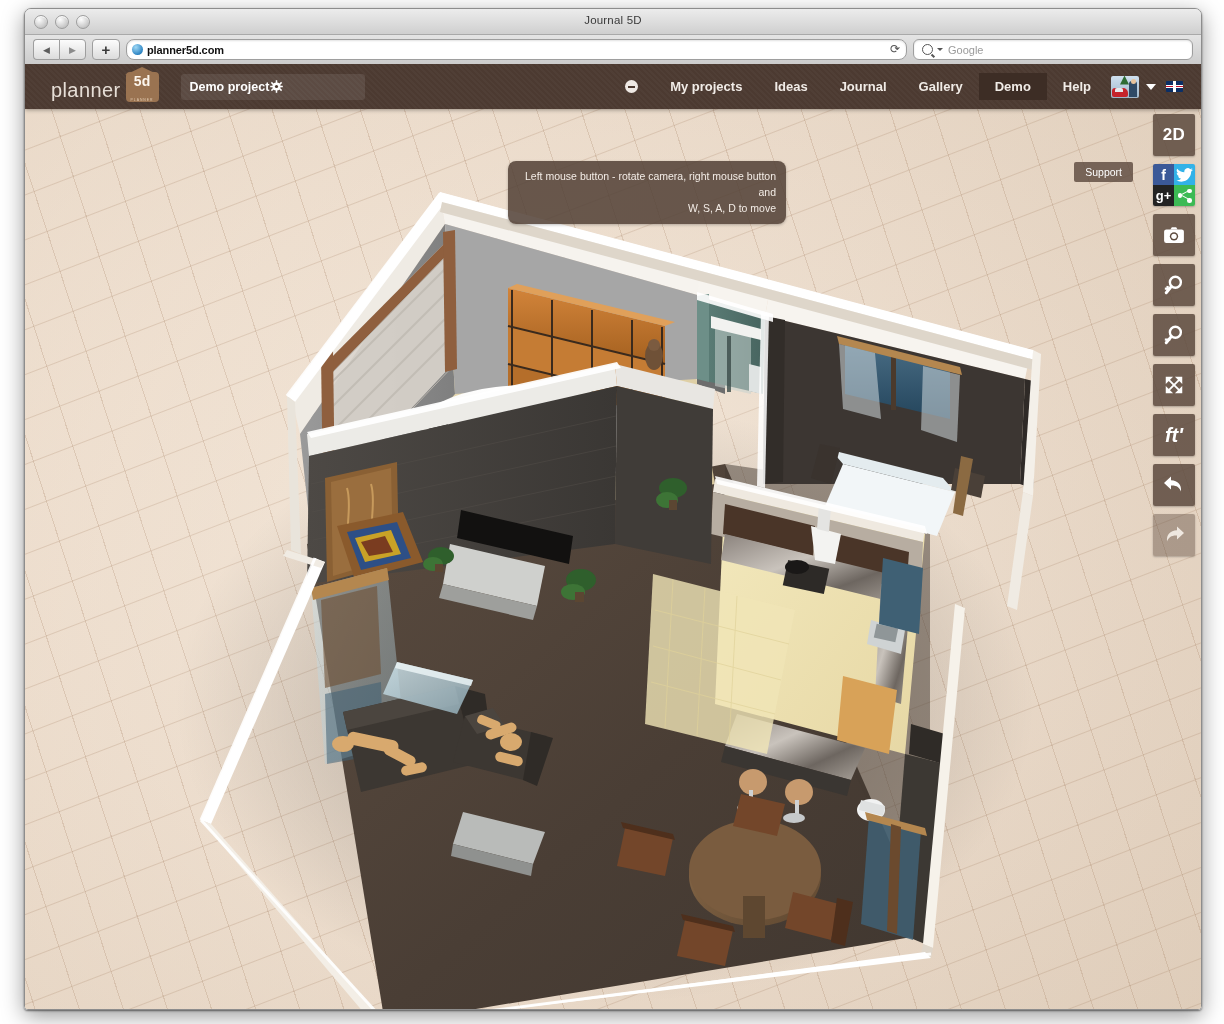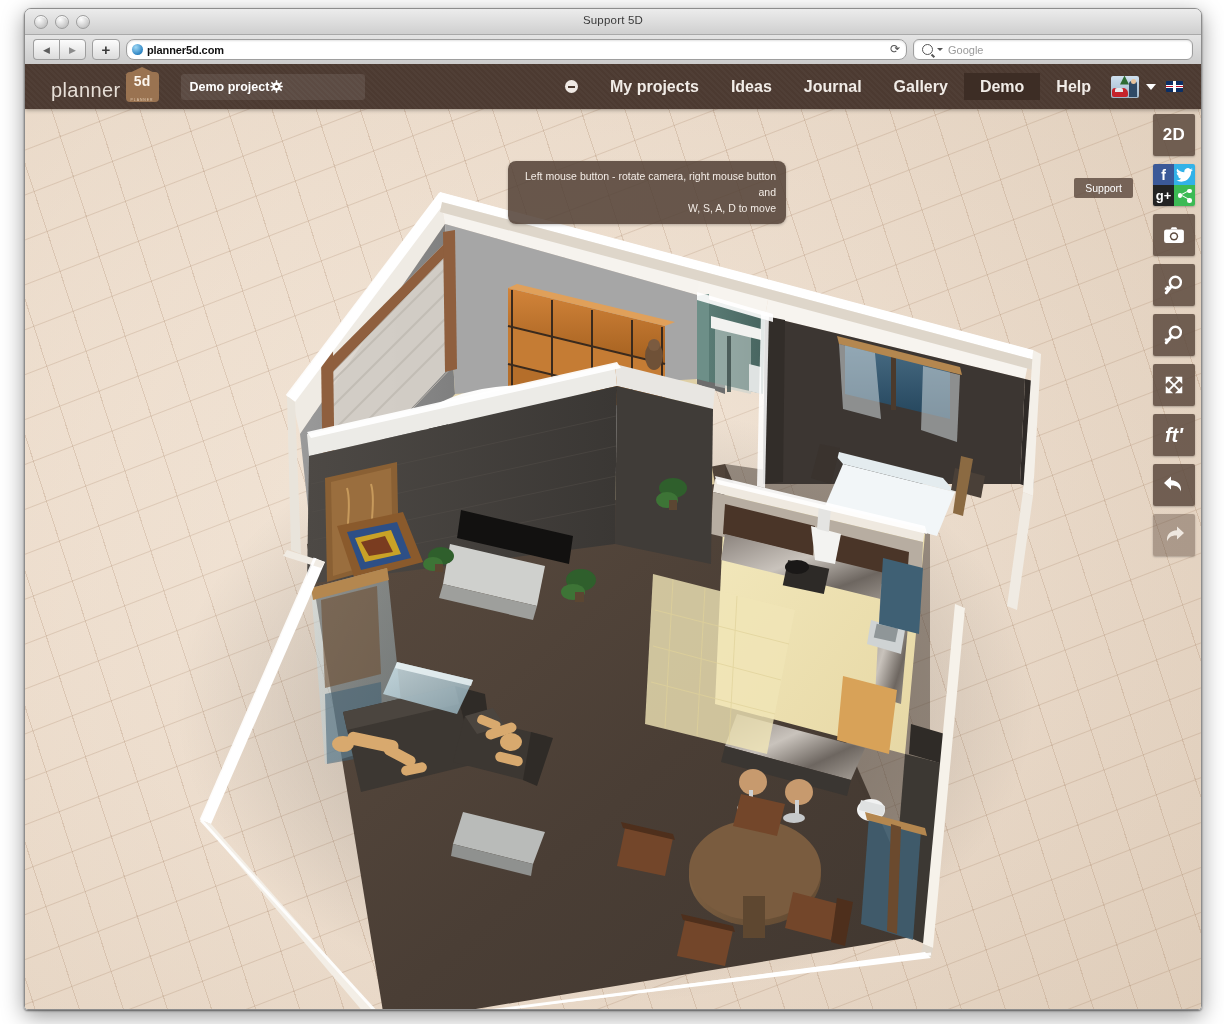--- a/index.html
+++ b/index.html
@@ -130,21 +130,21 @@
     background:rgba(255,255,255,.09);
     display:flex;align-items:center;padding:0 9px;
   }
   #projectname{font-size:12.5px;color:#ffffff;font-weight:700;}
   .gear{width:15px;height:15px;position:relative;flex:none;}
   .gear svg{display:block;}
 
   #navmenu{margin-left:auto;display:flex;align-items:center;height:45px;}
   .navitem{
     padding:0 16px;height:27px;display:flex;align-items:center;
-    font-size:16px;color:#f1ece7;font-weight:600;white-space:nowrap;
+    font-size:13px;color:#f1ece7;font-weight:600;white-space:nowrap;
   }
   .navitem.active{background:#3d2d25;}
   .dot-icon{
     width:13px;height:13px;border-radius:50%;background:#efe9e4;position:relative;
   }
   .dot-icon:after{content:"";position:absolute;left:3px;top:5.5px;width:7px;height:2px;background:#4c3a31;}
   .avatar{
     width:28px;height:22px;border-radius:2px;overflow:hidden;position:relative;
     background:linear-gradient(#cfe0ef,#9fb6c9);
   }
@@ -167,21 +167,21 @@
     position:absolute;left:483px;top:97px;width:258px;
     background:rgba(82,64,54,.86);border-radius:8px;
     padding:7px 10px 8px;text-align:right;z-index:35;
     box-shadow:0 1px 3px rgba(0,0,0,.25);
   }
   #tooltip .l{font-size:10.5px;color:#f3ece6;line-height:16px;}
 
   #supportbtn{
     position:absolute;right:68px;top:98px;z-index:35;
     background:rgba(90,71,60,.80);border-radius:2px;padding:4px 11px;
-    font-size:10.5px;color:#fff;margin-top:16px;
+    font-size:10.5px;color:#fff;
   }
 
   
   #righttools{position:absolute;right:6px;top:50px;width:42px;z-index:36;display:flex;flex-direction:column;gap:8px;}
   .tool{
     width:42px;height:42px;border-radius:2px;background:rgba(93,75,63,.86);
     display:flex;align-items:center;justify-content:center;color:#fff;
     box-shadow:0 1px 2px rgba(0,0,0,.25);
   }
   .tool.light{background:rgba(93,75,63,.42);}
@@ -214,21 +214,21 @@
 <div id="desktop">
 
   <div id="browser">
 
     <div id="titlebar">
       <div class="trafficlights">
         <span class="tl"></span>
         <span class="tl"></span>
         <span class="tl"></span>
       </div>
-      <div class="title">Support 5D</div>
+      <div class="title">Journal 5D</div>
     </div>
 
     <div id="toolbar">
       <div class="navgrp">
         <div class="navbtn">◀</div>
         <div class="navbtn">▶</div>
       </div>
       <div class="plusbtn">+</div>
       <div id="urlfield">
         <span class="globe"></span>

